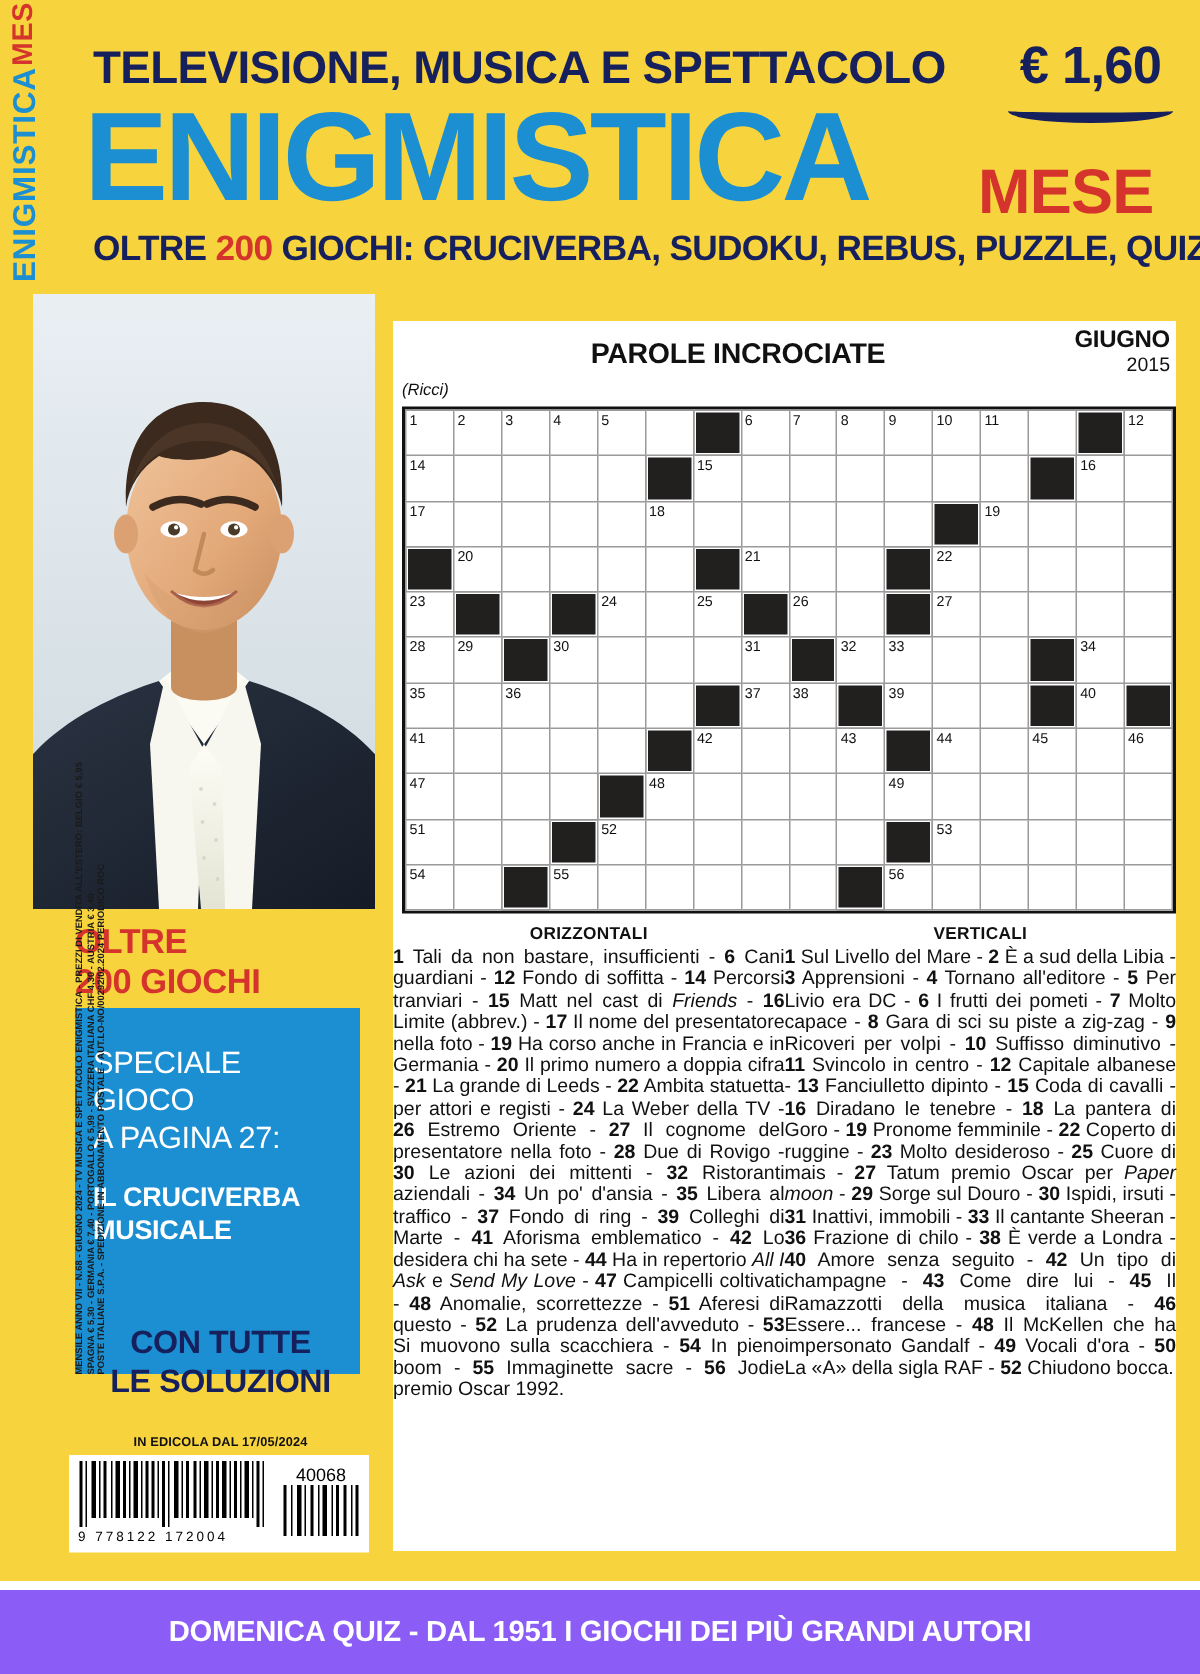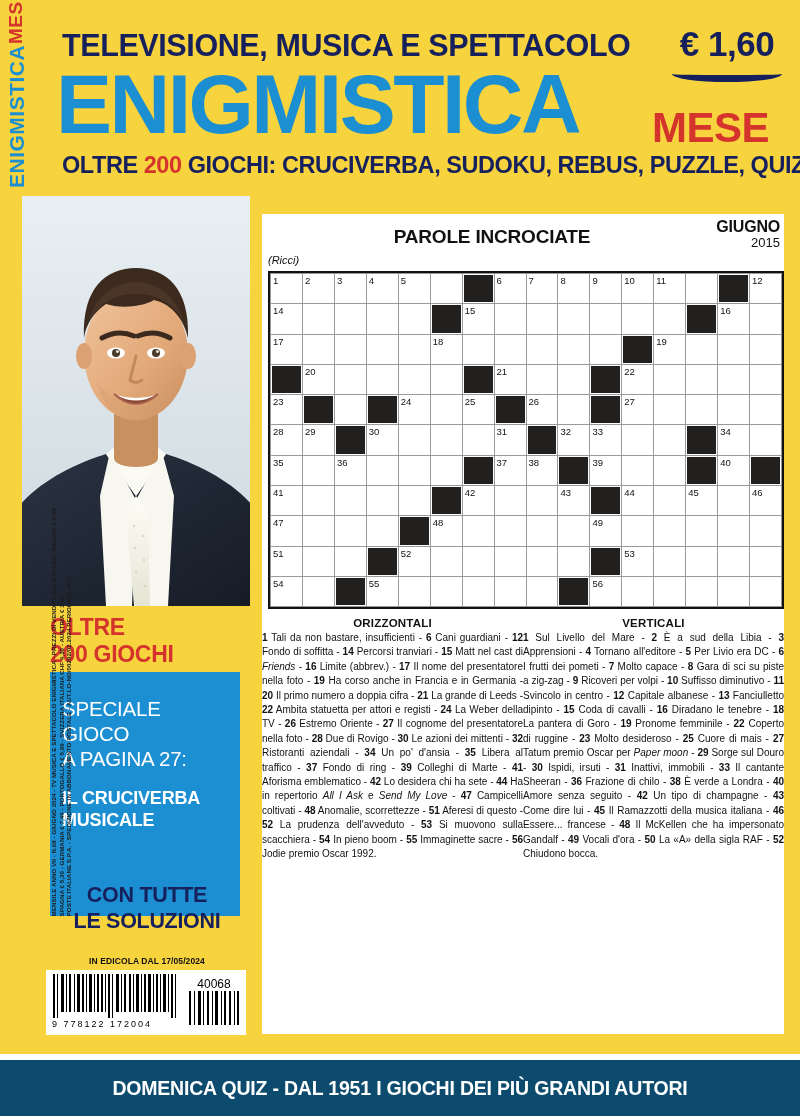--- a/index.html
+++ b/index.html
@@ -161,31 +161,31 @@
   }
 
   
   .clues { position: absolute; left: 0; top: 403px; width: 522px; display: flex; }
   .cluecol { width: 261px; padding: 0 0; }
   .cluehead {
     text-align: center; font-size: 11.5px; font-weight: 700;
     color: #111; margin-bottom: 2px; letter-spacing: 0.2px;
   }
   .cluebody {
-    font-size: 10px; line-height: 14.4px;
+    font-size: 13px; line-height: 14.4px;
     text-align: justify; color: #111;
     hyphens: auto;
   }
   .cluebody b { font-weight: 700; }
   .cluebody i { font-style: italic; }
 
   
   .banner {
     position: absolute; left: 0; bottom: 0; width: 800px; height: 56px;
-    background: #0c4a6e; color: #ffffff;
+    background: #8b5cf6; color: #ffffff;
     display: flex; align-items: center; justify-content: center;
     font-size: 19.5px; font-weight: 900; letter-spacing: -0.2px;
   }
   .whitegap { position: absolute; left: 0; bottom: 56px; width: 800px; height: 6px; background:#ffffff; }
 </style>
 </head>
 <body>
 
 <div class="cover">
 

